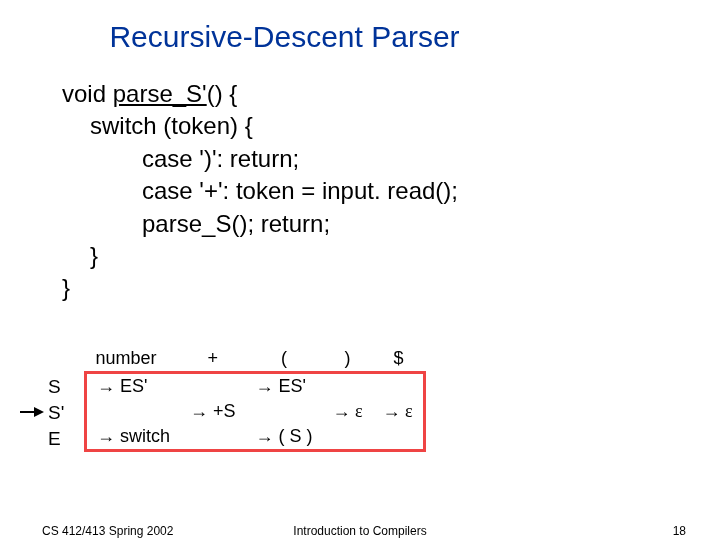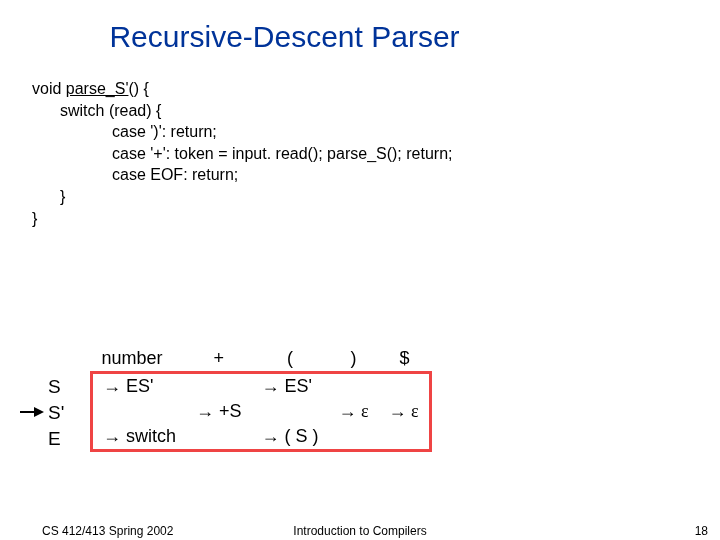--- a/index.html
+++ b/index.html
@@ -21,34 +21,34 @@
   .title {
     color: #003399;
     font-size: 30px;
     text-align: center;
     padding-top: 20px;
     font-weight: normal;
     font-family: Verdana, sans-serif;
   }
   .code {
     font-family: Verdana, sans-serif;
-    font-size: 16px;
+    font-size: 24px;
     color: #000;
-    padding-left: 32px;
+    padding-left: 62px;
     padding-top: 24px;
     line-height: 1.35;
   }
   .code .indent1 { padding-left: 28px; }
   .code .indent2 { padding-left: 80px; }
   .code .brace1 { padding-left: 28px; }
   .code .brace0 { padding-left: 0px; }
 
   .table-wrap {
     position: absolute;
-    left: 90px;
+    left: 84px;
     top: 346px;
   }
   table.ptable {
     border-collapse: collapse;
     font-size: 18px;
     font-family: Verdana, sans-serif;
   }
   table.ptable td, table.ptable th {
     padding: 2px 10px;
     text-align: left;
@@ -78,37 +78,36 @@
   .footer {
     position: absolute;
     bottom: 16px;
     left: 0;
     width: 720px;
     font-size: 12px;
     font-family: Verdana, sans-serif;
   }
   .footer .fl { position: absolute; left: 42px; }
   .footer .fc { position: absolute; left: 0; width: 720px; text-align: center; }
-  .footer .fr { position: absolute; right: 12px; }
+  .footer .fr { position: absolute; right: 34px; }
   .eps { font-family: 'Times New Roman', serif; }
 </style>
 </head>
 <body>
 
 <div class="slide">
   <div class="title">Recursive-Descent Parser</div>
 
   <div class="code">
     <div>
       <span>void </span><span style="text-decoration: underline;">parse_S'</span><span>() {</span>
     </div>
-    <div class="indent1">switch (read) {</div>
+    <div class="indent1">switch (token) {</div>
     <div class="indent2">case ')': return;</div>
     <div class="indent2">case '+': token = input. read(); parse_S(); return;</div>
-    <div class="indent2">case EOF: return;</div>
     <div class="brace1">}</div>
     <div class="brace0">}</div>
   </div>
 
   <div class="rowlabels">
     <div>S</div>
     <div>S'</div>
     <div>E</div>
   </div>
 

